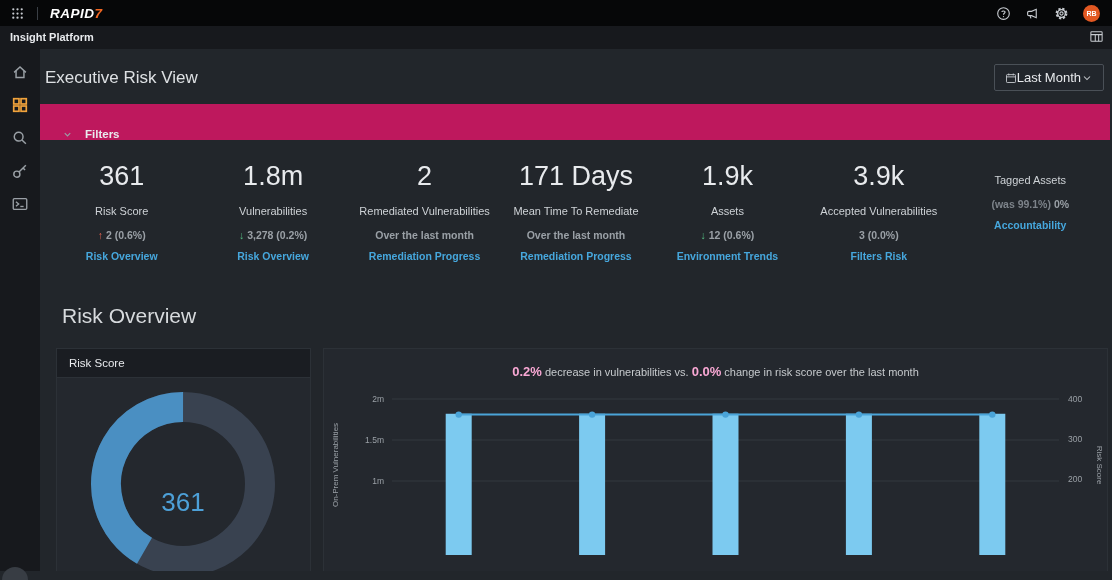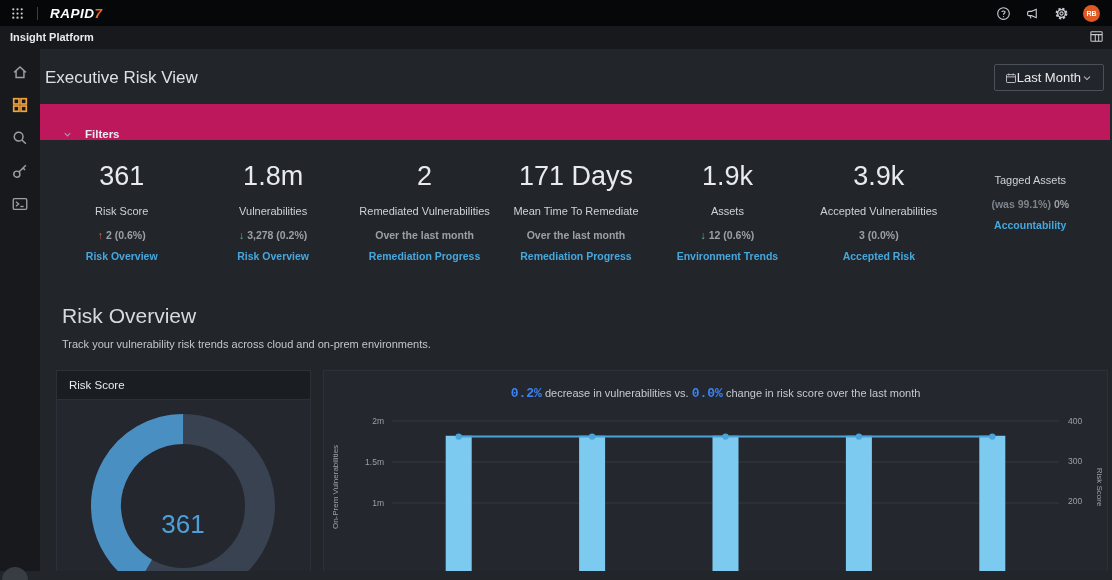--- a/index.html
+++ b/index.html
@@ -97,21 +97,21 @@
   .panel { background: #24282e; border: 1px solid #2c3137; }
   .panel-header {
     background: #1a1d22; border-bottom: 1px solid #2c3137;
     padding: 8px 12px; font-size: 11.5px; color: #e8eaed;
   }
   .gauge-panel { width: 255px; height: 300px; overflow: hidden; }
   .chart-panel { flex: 1; height: 300px; overflow: hidden; }
   .panel-body { position: relative; }
 
   .annotation { text-align: center; font-size: 11px; color: #c6cacd; margin-top: 15px; }
-  .annotation .pct { font-size: 13px; font-weight: bold; color: #3b82f6; font-family: Liberation Mono, monospace; }
+  .annotation .pct { font-size: 13px; font-weight: bold; color: #f9a8d4; }
 
   #vuln-chart { width: 100%; height: 170px; margin-top: 6px; }
 
   
   .fab {
     position: absolute; left: 2px; bottom: -13px;
     width: 26px; height: 26px; border-radius: 50%;
     background: #383d44; cursor: pointer;
   }
 </style>
@@ -272,33 +272,32 @@
     <div class="metric-value">1.9k</div>
     <div class="metric-label">Assets</div>
     <div class="metric-sub"><span class="arrow-down">↓ </span>12 (0.6%)</div>
     <div class="metric-link">Environment Trends</div>
   </div>
 
   <div class="metric">
     <div class="metric-value">3.9k</div>
     <div class="metric-label">Accepted Vulnerabilities</div>
     <div class="metric-sub">3 (0.0%)</div>
-    <div class="metric-link">Accepted Risk</div>
+    <div class="metric-link">Filters Risk</div>
   </div>
 
   <div class="metric">
     <div class="metric-label">Tagged Assets</div>
     <div class="metric-sub"><span class="muted">(was 99.1%) </span>0%</div>
     <div class="metric-link">Accountability</div>
   </div>
 </div>
 
     <div class="section-head">
       <div class="section-title">Risk Overview</div>
-      <div class="section-sub">Track your vulnerability risk trends across cloud and on-prem environments.</div>
     </div>
 
     <div class="panels">
 
       <section class="panel gauge-panel">
         <div class="panel-header">Risk Score</div>
         <div class="panel-body">
           <svg width="253" height="260" viewBox="0 0 253 260">
             <circle cx="126" cy="106" r="77" fill="none" stroke="#394250" stroke-width="30"></circle>
             <circle cx="126" cy="106" r="77" fill="none" stroke="#4a8fc2" stroke-width="30" pathLength="360" stroke-dasharray="150 210" transform="rotate(120 126 106)"></circle>

